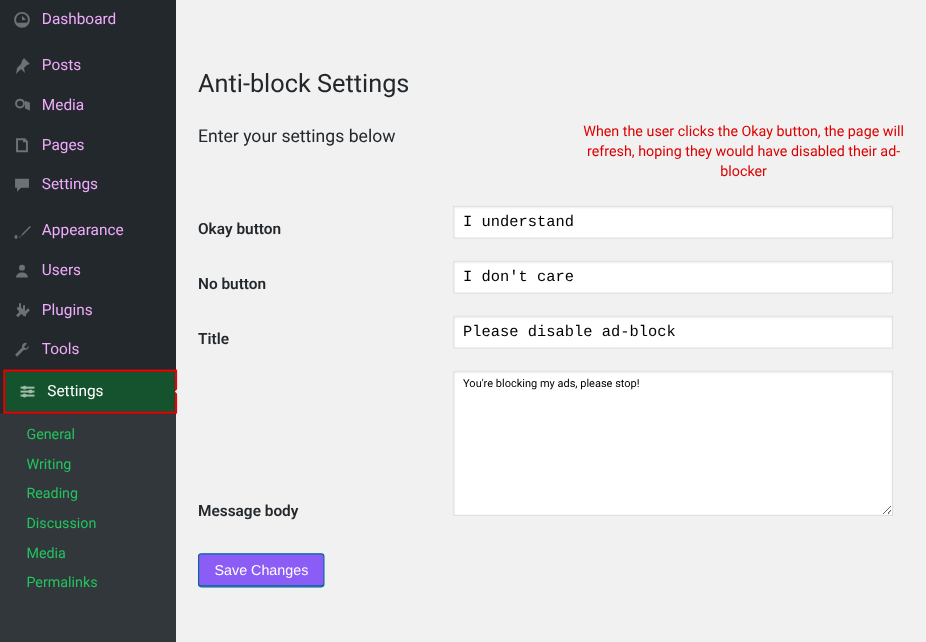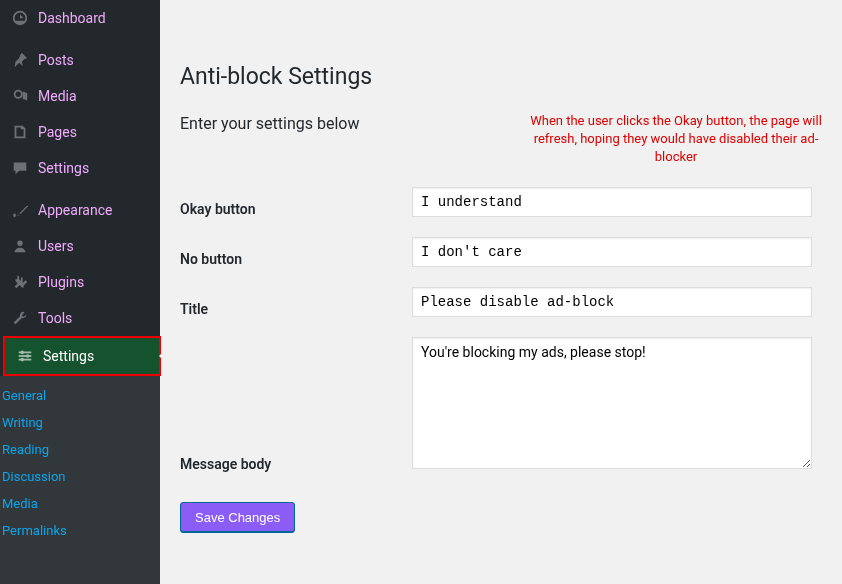--- a/index.html
+++ b/index.html
@@ -7,35 +7,35 @@
 .wrap { display: flex; height: 100%; }
 .sidebar { width: 160px; background: #23282d; color: #eee; flex-shrink: 0; }
 .menu-item { display: flex; align-items: center; padding: 8px 8px 8px 10px; color: #f0abfc; cursor: pointer; font-size: 14px; }
 .menu-item .icon { width: 20px; height: 20px; margin-right: 8px; display: inline-flex; align-items: center; justify-content: center; opacity: 0.6; }
 .menu-item .icon svg { width: 18px; height: 18px; fill: #9ea3a8; }
 .menu-item.current { background: #14532d; color: #fff; position: relative; }
 .menu-item.current .icon svg { fill: #fff; }
 .menu-item.current::after { content: ""; position: absolute; right: -8px; top: 50%; margin-top: -8px; border: 8px solid transparent; border-right-color: #f1f1f1; }
 .menu-separator { height: 6px; }
 .submenu { background: #32373c; padding: 6px 0; }
-.submenu .sub-item { padding: 6px 2px; color: #0ea5e9; cursor: pointer; font-size: 13px; }
+.submenu .sub-item { padding: 6px 24px; color: #22c55e; cursor: pointer; font-size: 13px; }
 .submenu .sub-item.current { color: #fff; font-weight: 600; }
 .red-box { border: 2px solid #e00; display: inline-flex; }
 .content { flex: 1; padding: 10px 20px 20px 20px; margin-top: 44px; }
 h1 { font-size: 23px; font-weight: 400; color: #23282d; padding: 9px 0 4px 0; }
 h2.sub { font-size: 16px; font-weight: 400; color: #23282d; margin: 20px 0 14px 0; }
 .note { color: #d00; font-size: 13px; line-height: 1.4; text-align: center; }
 .header-row { display: flex; align-items: flex-start; }
 .header-row .left { width: 350px; }
 .header-row .right { flex: 1; padding-top: 18px; }
 .form-row { display: flex; align-items: flex-end; margin: 20px 0; gap: 12px; }
 .form-row .label { width: 220px; font-weight: 600; font-size: 14px; color: #23282d; padding-top: 4px; }
 .form-row .field { flex: 1; max-width: 400px; }
 input[type=text] { width: 100%; padding: 6px 8px; border: 1px solid #ddd; background: #fff; font-size: 14px; box-shadow: inset 0 1px 2px rgba(0,0,0,.07); font-family: Liberation Mono, monospace; }
-textarea { width: 100%; padding: 6px 8px; border: 1px solid #ddd; background: #fff; font-size: 14px; box-shadow: inset 0 1px 2px rgba(0,0,0,.07); height: 132px; resize: both; font-family: inherit; }
+textarea { width: 100%; padding: 6px 8px; border: 1px solid #ddd; background: #fff; font-size: 10px; box-shadow: inset 0 1px 2px rgba(0,0,0,.07); height: 132px; resize: both; font-family: inherit; }
 .button-primary { background: #8b5cf6; border: 1px solid #006799; color: #fff; padding: 7px 14px; border-radius: 3px; font-size: 13px; cursor: pointer; box-shadow: inset 0 -1px 0 #006799; }
 </style>
 </head>
 <body>
 
 <div class="wrap">
   <div class="sidebar">
 
     <div class="menu-item">
       <span class="icon">

